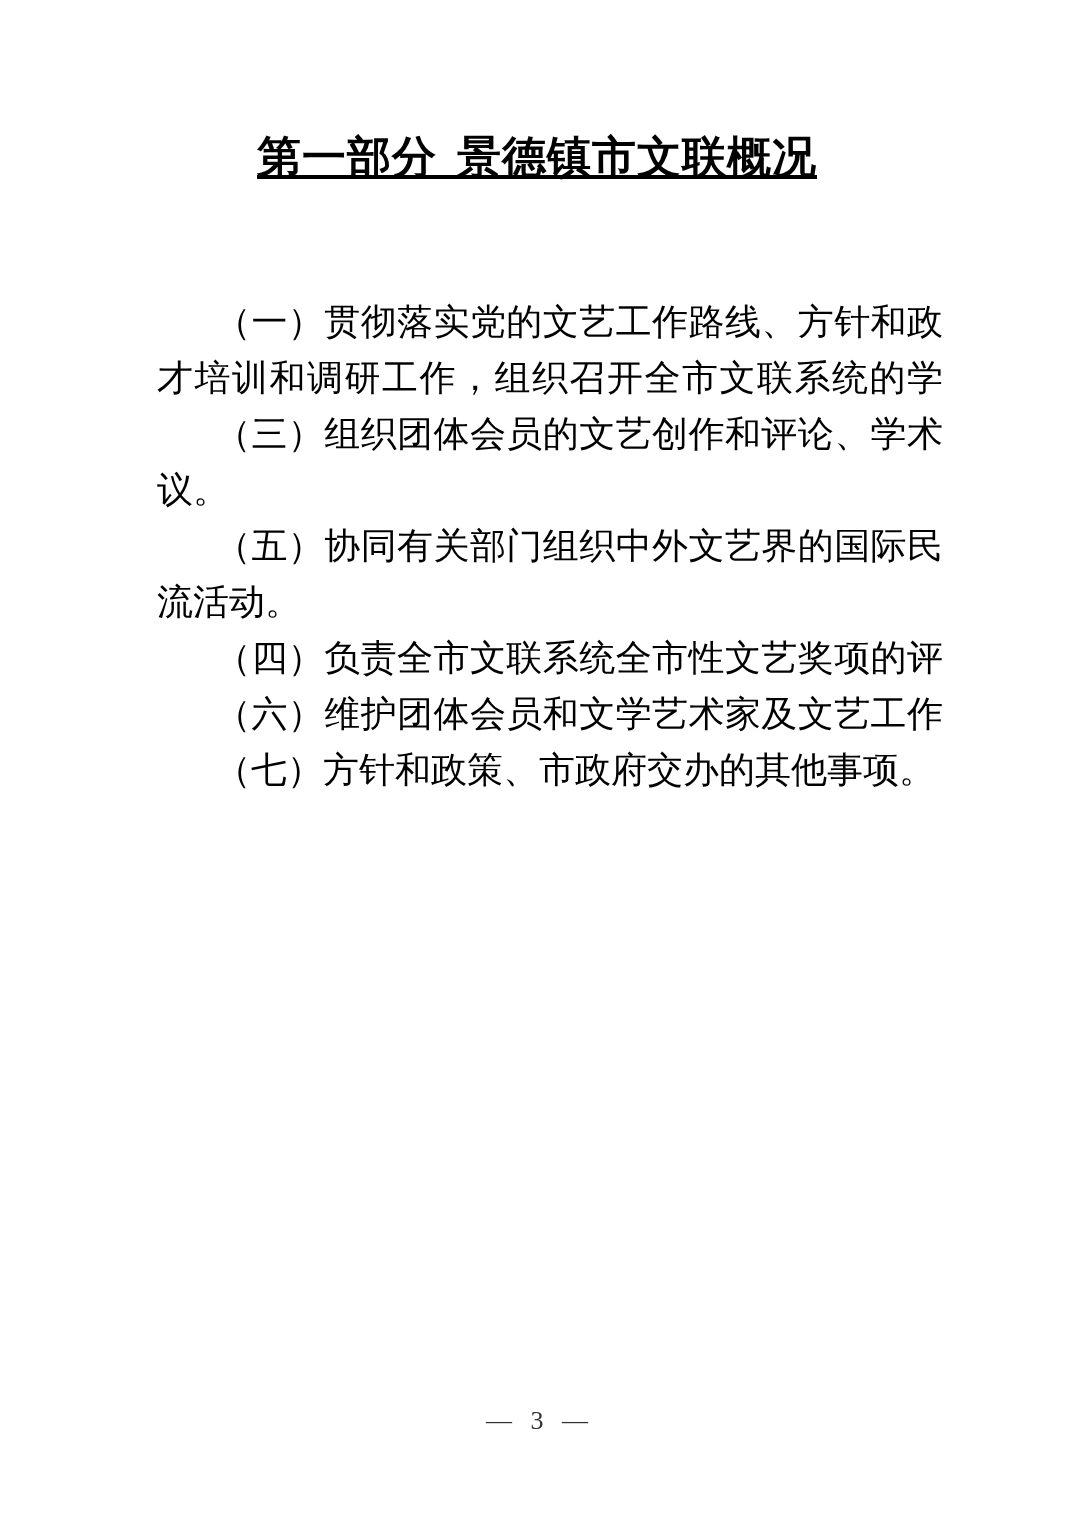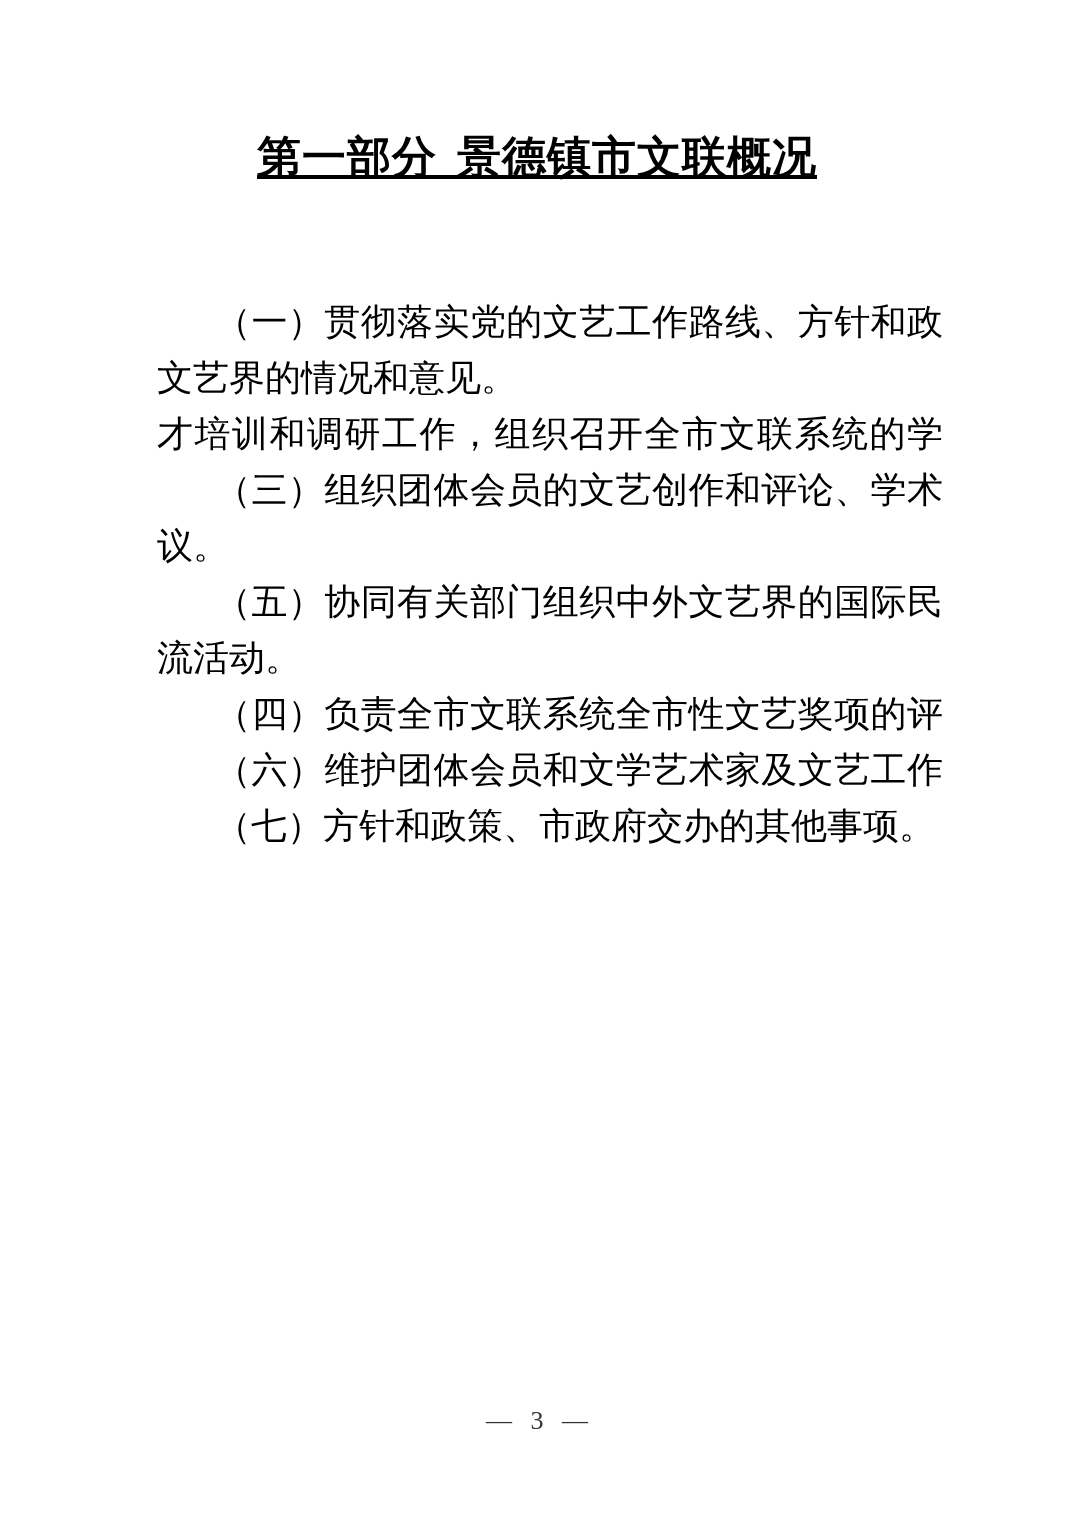--- a/index.html
+++ b/index.html
@@ -89,21 +89,20 @@
 
 <div class="page">
 
   <div class="doc-title">第一部分 景德镇市文联概况</div>
 
 
   <div class="body-text">
 
     <div class="paragraph">
       <div class="line indent just">（一）贯彻落实党的文艺工作路线、方针和政策，对文</div>
-      <div class="line">文艺界的情况和意见。</div>
     </div>
 
     <div class="paragraph">
     </div>
 
     <div class="paragraph">
       <div class="line just">才培训和调研工作，组织召开全市文联系统的学术研讨会</div>
       <div class="line indent just">（三）组织团体会员的文艺创作和评论、学术交流、人</div>
       <div class="line">议。</div>
     </div>

